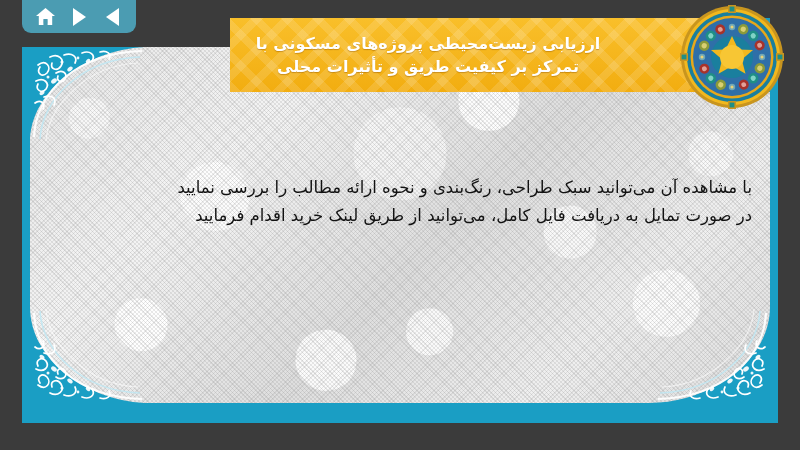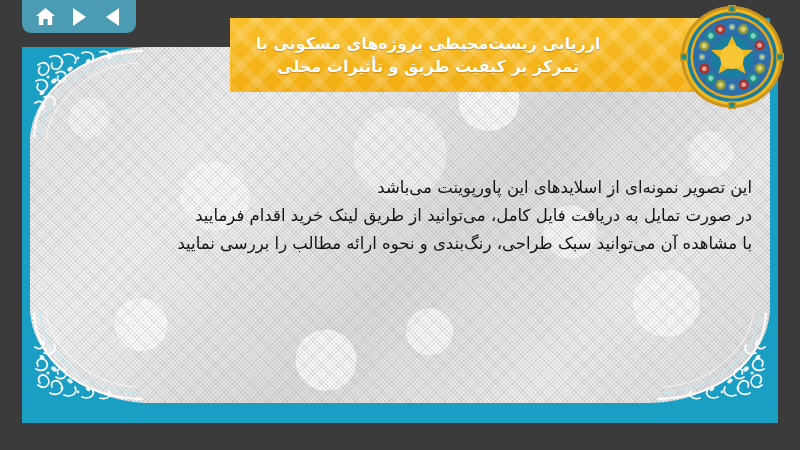--- a/index.html
+++ b/index.html
@@ -299,23 +299,22 @@
           <circle cx="48" cy="11" r="1.4"></circle>
         </g>
       </svg>
     </div>
 
     <div class="left-strip"></div>
     <div class="right-strip"></div>
     <div class="bottom-strip"></div>
 
     <div class="body-text">
-      <div class="body-line">این تصویر نمونه‌ای از اسلایدهای این پاورپوینت می‌باشد</div>
+      <div class="body-line">با مشاهده آن می‌توانید سبک طراحی، رنگ‌بندی و نحوه ارائه مطالب را بررسی نمایید</div>
       <div class="body-line">در صورت تمایل به دریافت فایل کامل، می‌توانید از طریق لینک خرید اقدام فرمایید</div>
-      <div class="body-line">با مشاهده آن می‌توانید سبک طراحی، رنگ‌بندی و نحوه ارائه مطالب را بررسی نمایید</div>
     </div>
   </div>
 
   <div class="title-wrap">
     <div class="title-arrow"></div>
     <div class="title-banner">
       <div class="title-line">ارزیابی زیست‌محیطی پروژه‌های مسکونی با</div>
       <div class="title-line">تمرکز بر کیفیت طریق و تأثیرات محلی</div>
     </div>
   </div>

